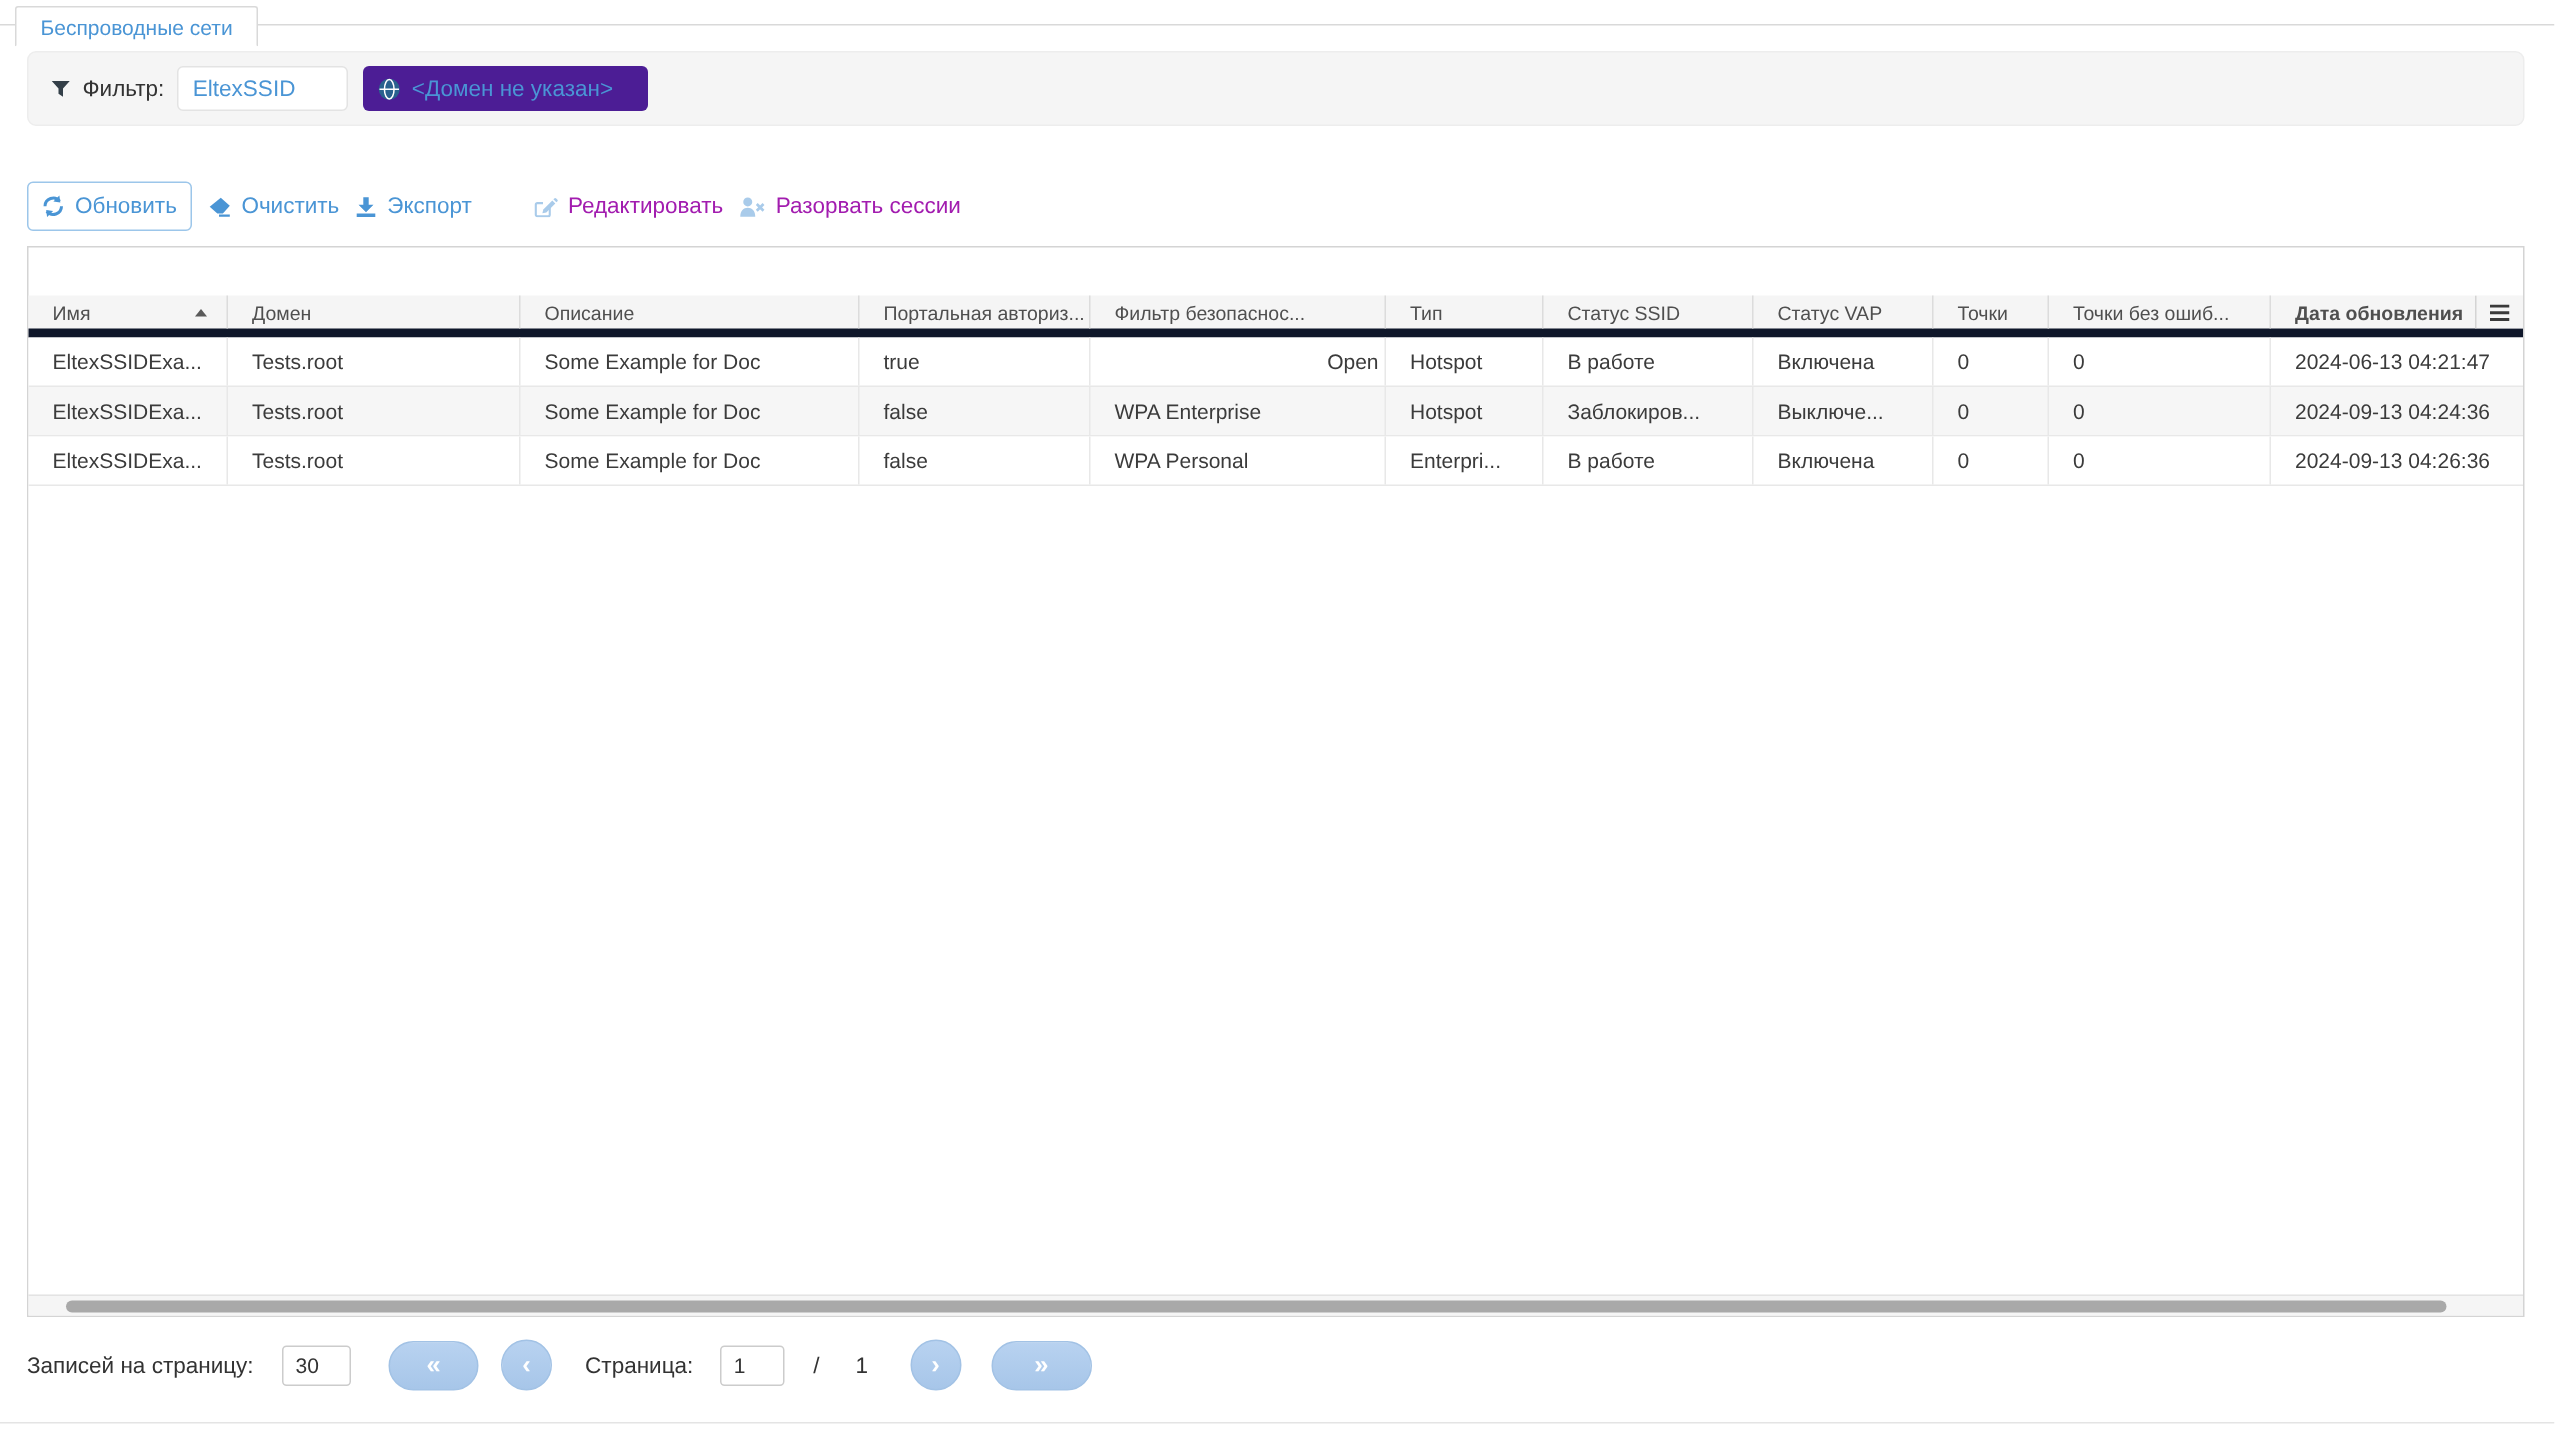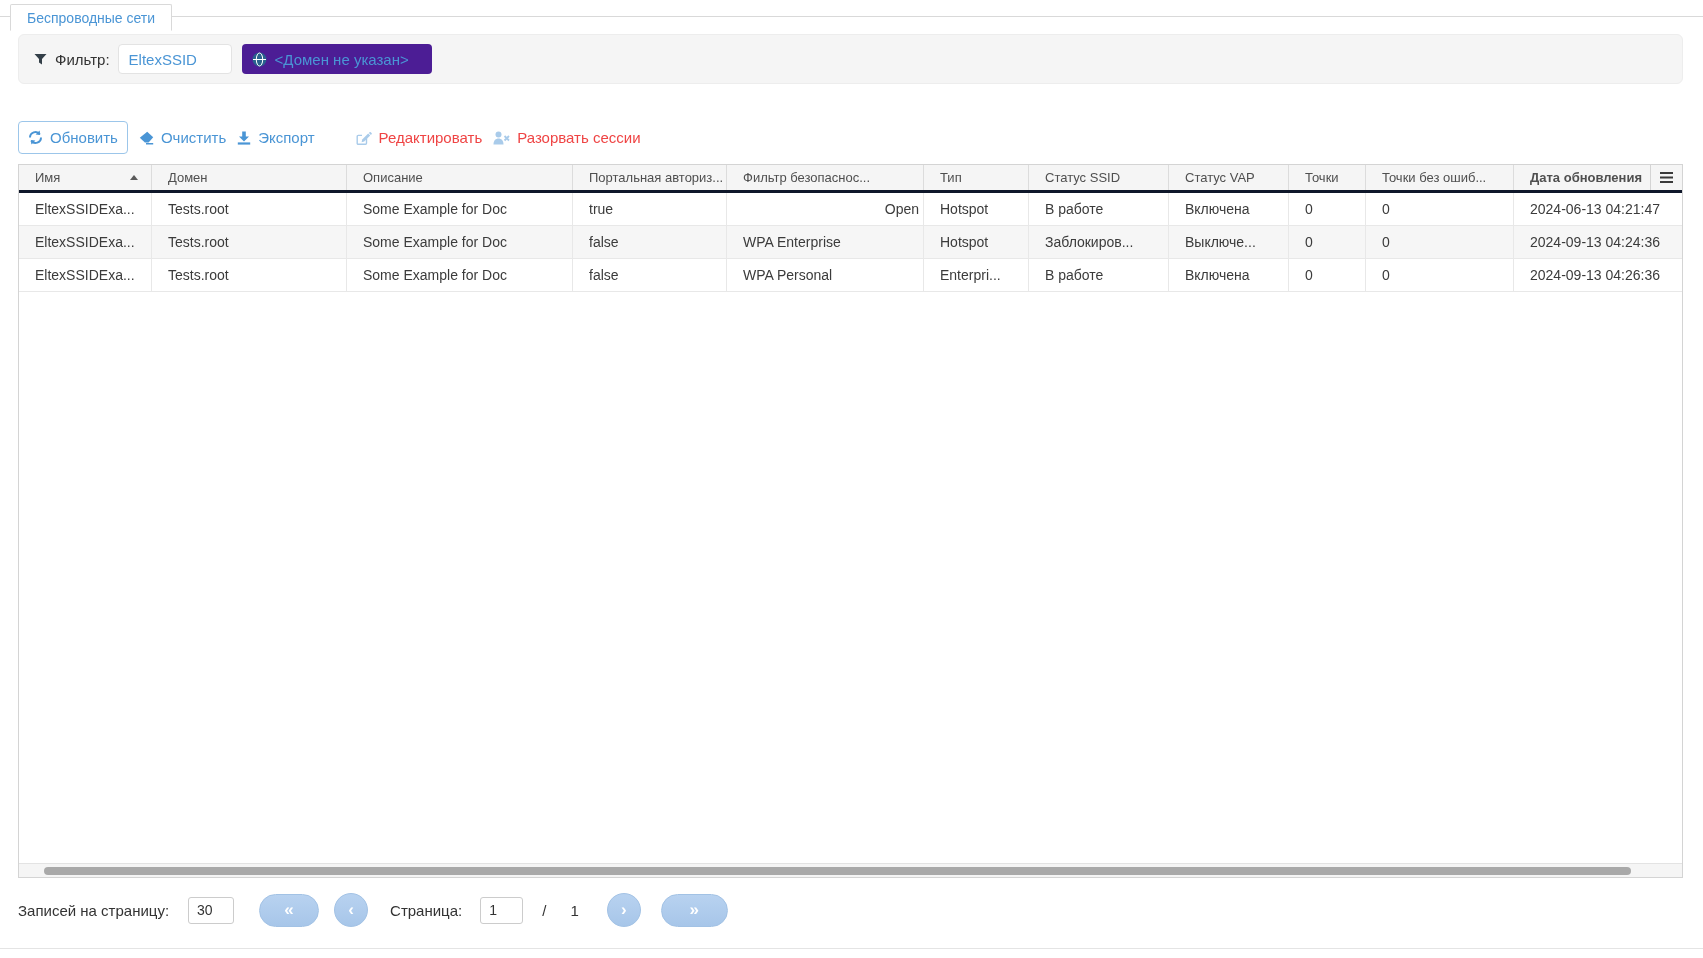--- a/index.html
+++ b/index.html
@@ -46,31 +46,31 @@
   
   .toolbar { margin-top:37px; height:33px; display:flex; align-items:center; font-size:15px; }
   .tb-btn {
     display:inline-flex; align-items:center; gap:7px; border:none; background:none;
     color:#4a95d5; font-size:15px; font-family:inherit; cursor:pointer; white-space:nowrap;
   }
   .tb-btn.framed {
     height:33px; padding:0 9px; border:1px solid #9cc6ea; border-radius:4px; background:#fff;
   }
   .tb-btn + .tb-btn { margin-left:11px; }
-  .tb-btn.disabled { color:#ef4444; cursor:default; }
+  .tb-btn.disabled { color:#a21caf; cursor:default; }
   .tb-btn.gap-before { margin-left:41px; }
 
   
   .grid {
     margin-top:10px; width:1665px; height:714px;
     border:1px solid #d4d4d4; display:flex; flex-direction:column; background:#fff;
   }
   .grid-header {
     display:flex; height:28px; flex:none;
-    background:#f5f5f5; border-bottom:3px solid #0f172a;
+    background:#f5f5f5; border-bottom:6px solid #0f172a;margin-top:32px;
   }
   .hcell {
     flex:none; display:flex; align-items:center;
     border-right:1px solid #dcdcdc; padding:0 4px 0 16px;
     font-size:13px; color:#4f4f4f; overflow:hidden; white-space:nowrap; cursor:pointer;
   }
   .sort-asc {
     width:0; height:0; margin-left:auto; margin-right:9px;
     border-left:4px solid transparent; border-right:4px solid transparent;
     border-bottom:5px solid #5a5a5a;

